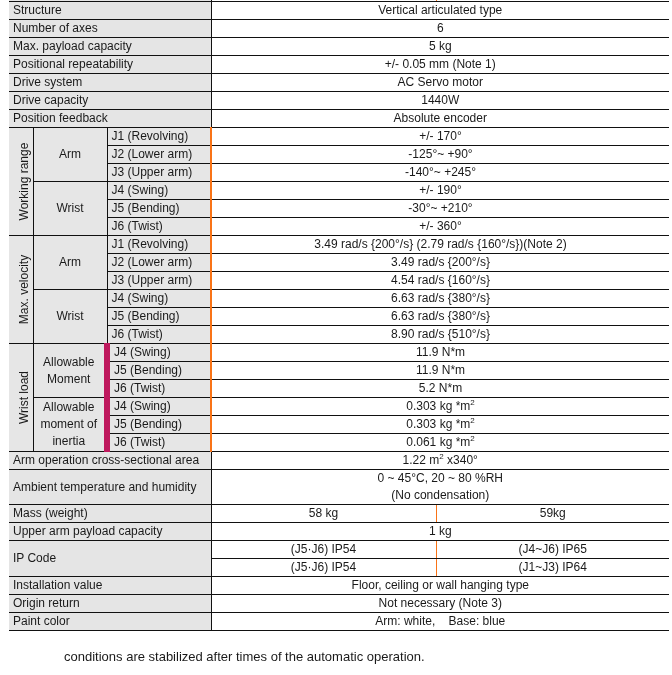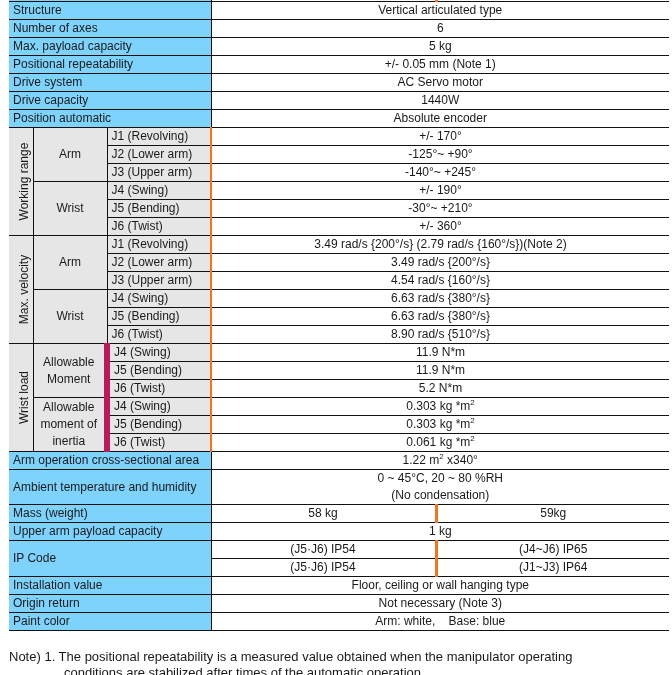--- a/index.html
+++ b/index.html
@@ -3,26 +3,26 @@
 <meta charset="utf-8">
 <style>
   html, body { margin: 0; padding: 0; background: #ffffff; }
   body { width: 672px; height: 675px; overflow: hidden; position: relative;
          font-family: "Liberation Sans", sans-serif; color: #1a1a1a; }
   .sheet { position: absolute; left: 0; top: -4px; width: 672px; }
   table.spec { border-collapse: collapse; width: 660px; margin-left: 9px; table-layout: fixed;
                font-size: 12px; }
   table.spec td { border-top: 1px solid #111; border-bottom: 1px solid #111; padding: 0 4px;
                   height: 17px; line-height: 17px; white-space: nowrap; }
-  td.lbl { background: #7dd3fc; text-align: left; border-right: 1px solid #111; }
+  td.lbl { background: #e5e5e5; text-align: left; border-right: 1px solid #111; }
   td.grp { background: #e6e6e6; text-align: center; border-right: 1px solid #111; }
   td.sub { background: #e6e6e6; text-align: center; border-right: 6px solid #be185d; line-height: 14px; }
   td.jnt { background: #e6e6e6; text-align: left; border-right: 2px solid #f97316; }
   td.val { text-align: center; }
-  td.val.split-l { border-right: 3px solid #f97316; margin-left: 24px; }
+  td.val.split-l { border-right: 1px solid #f97316; margin-left: 24px; }
   td.vert { background: #e6e6e6; border-right: 1px solid #111; padding: 0; position: relative; }
   td.vert span { display: block; transform: rotate(-90deg); white-space: nowrap; text-align: center;
                  width: 110px; margin-left: -44px; }
   td.tall { height: 30px; line-height: 14px; }
   sup { font-size: 8px; line-height: 0; }
   .notes { margin-left: 9px; margin-top: 18px; font-size: 13px; line-height: 16px; }
   .notes .indent { padding-left: 55px; }
 </style>
 </head>
 <body>
@@ -62,21 +62,21 @@
         </tr>
   <tr>
           <td class="lbl" colspan="3">Drive system</td>
           <td class="val" colspan="2">AC Servo motor</td>
         </tr>
   <tr>
           <td class="lbl" colspan="3">Drive capacity</td>
           <td class="val" colspan="2">1440W</td>
         </tr>
   <tr>
-          <td class="lbl" colspan="3">Position automatic</td>
+          <td class="lbl" colspan="3">Position feedback</td>
           <td class="val" colspan="2">Absolute encoder</td>
         </tr>
 
   <tr>
     <td class="vert" rowspan="6">
             <span>Working range</span>
           </td>
     <td class="grp" rowspan="3">Arm</td>
     <td class="jnt">J1 (Revolving)</td>
     <td class="val" colspan="2">+/- 170°</td>
@@ -213,17 +213,16 @@
           <td class="val" colspan="2">Not necessary (Note 3)</td>
         </tr>
   <tr>
           <td class="lbl" colspan="3">Paint color</td>
           <td class="val" colspan="2" style="white-space:pre;">Arm: white,    Base: blue</td>
         </tr>
 </tbody>
     </table>
 
 <div class="notes">
-  <div>Note) 1. The positional repeatability is a measured value obtained when the manipulator operating</div>
   <div class="indent">conditions are stabilized after times of the automatic operation.</div>
 
 </div>
 </div>
 
 </body></html>

